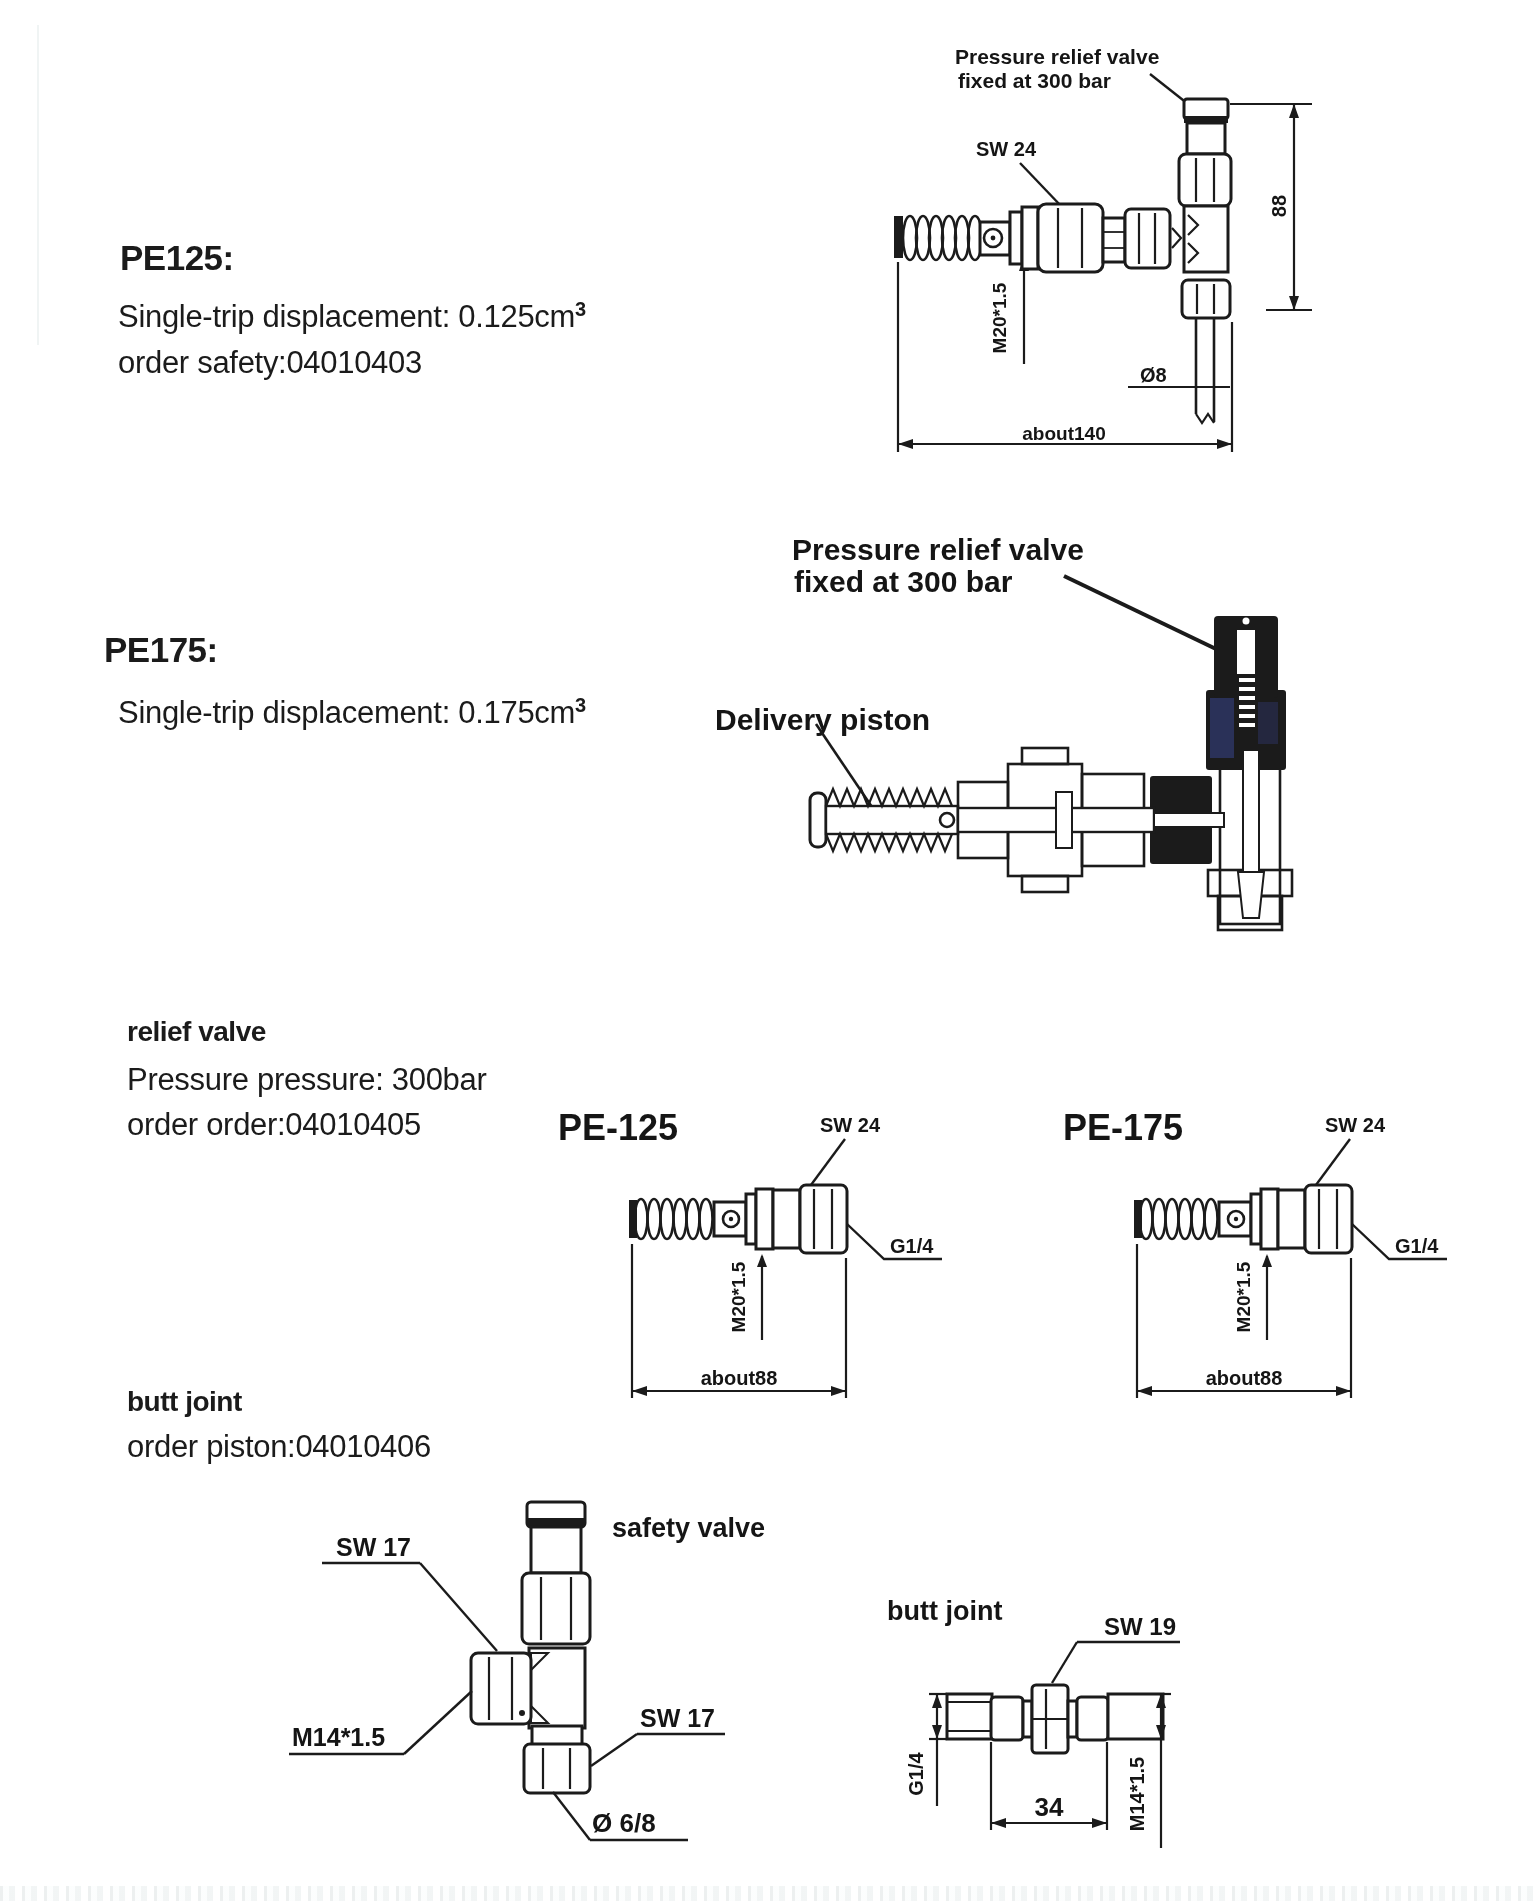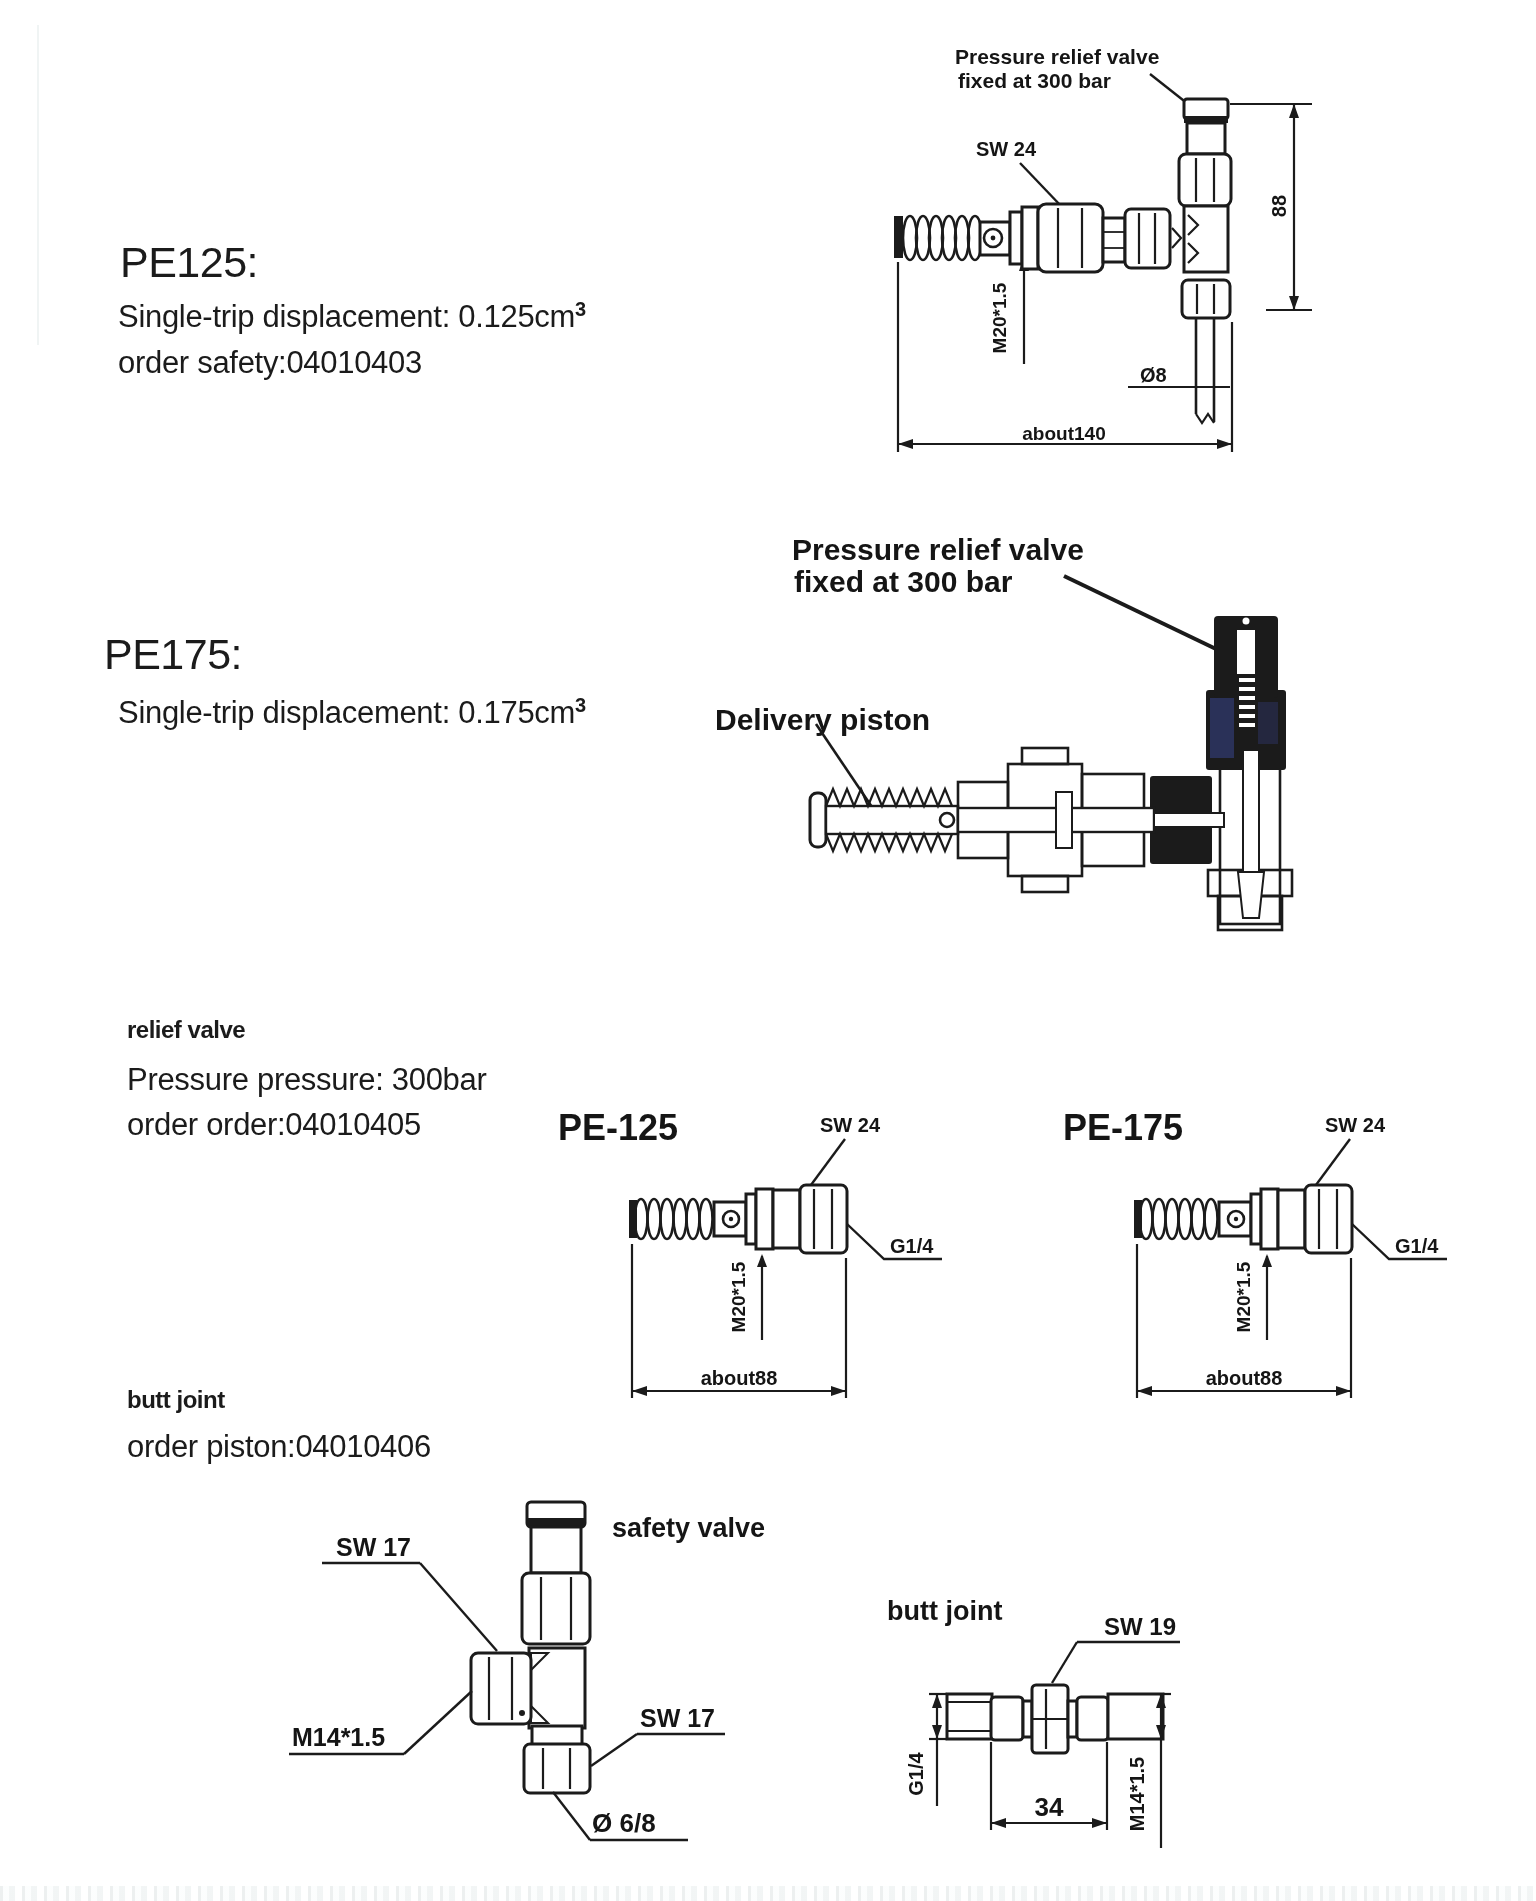--- a/index.html
+++ b/index.html
@@ -1,20 +1,20 @@
 <!DOCTYPE html>
 <html><head>
 <meta charset="utf-8">
 <style>
   html,body{margin:0;padding:0;background:#fff;}
   .page{position:relative;width:1536px;height:1901px;background:#fff;overflow:hidden;
         font-family:"Liberation Sans",sans-serif;color:#1b1b1b;}
   .abs{position:absolute;}
-  .sec-title{font-size:43px;font-weight:normal;letter-spacing:-0.5px;}
-  .sec-title-sm{font-size:24px;font-weight:bold;letter-spacing:-0.5px;}
+  .sec-title{font-size:35px;font-weight:bold;letter-spacing:-0.5px;}
+  .sec-title-sm{font-size:28px;font-weight:bold;letter-spacing:-0.5px;}
   .sec-line{font-size:31px;letter-spacing:-0.3px;}
   .sec-line sup{font-size:20px;font-weight:bold;}
   svg{position:absolute;overflow:visible;}
   svg text{fill:#151515;font-family:"Liberation Sans",sans-serif;}
   .t20{font-size:20px;font-weight:bold;}
   .t19{font-size:19px;font-weight:bold;}
   .t21{font-size:21px;font-weight:bold;}
   .t24{font-size:24px;font-weight:bold;}
   .t25{font-size:25px;font-weight:bold;}
   .t26{font-size:26px;font-weight:bold;}

